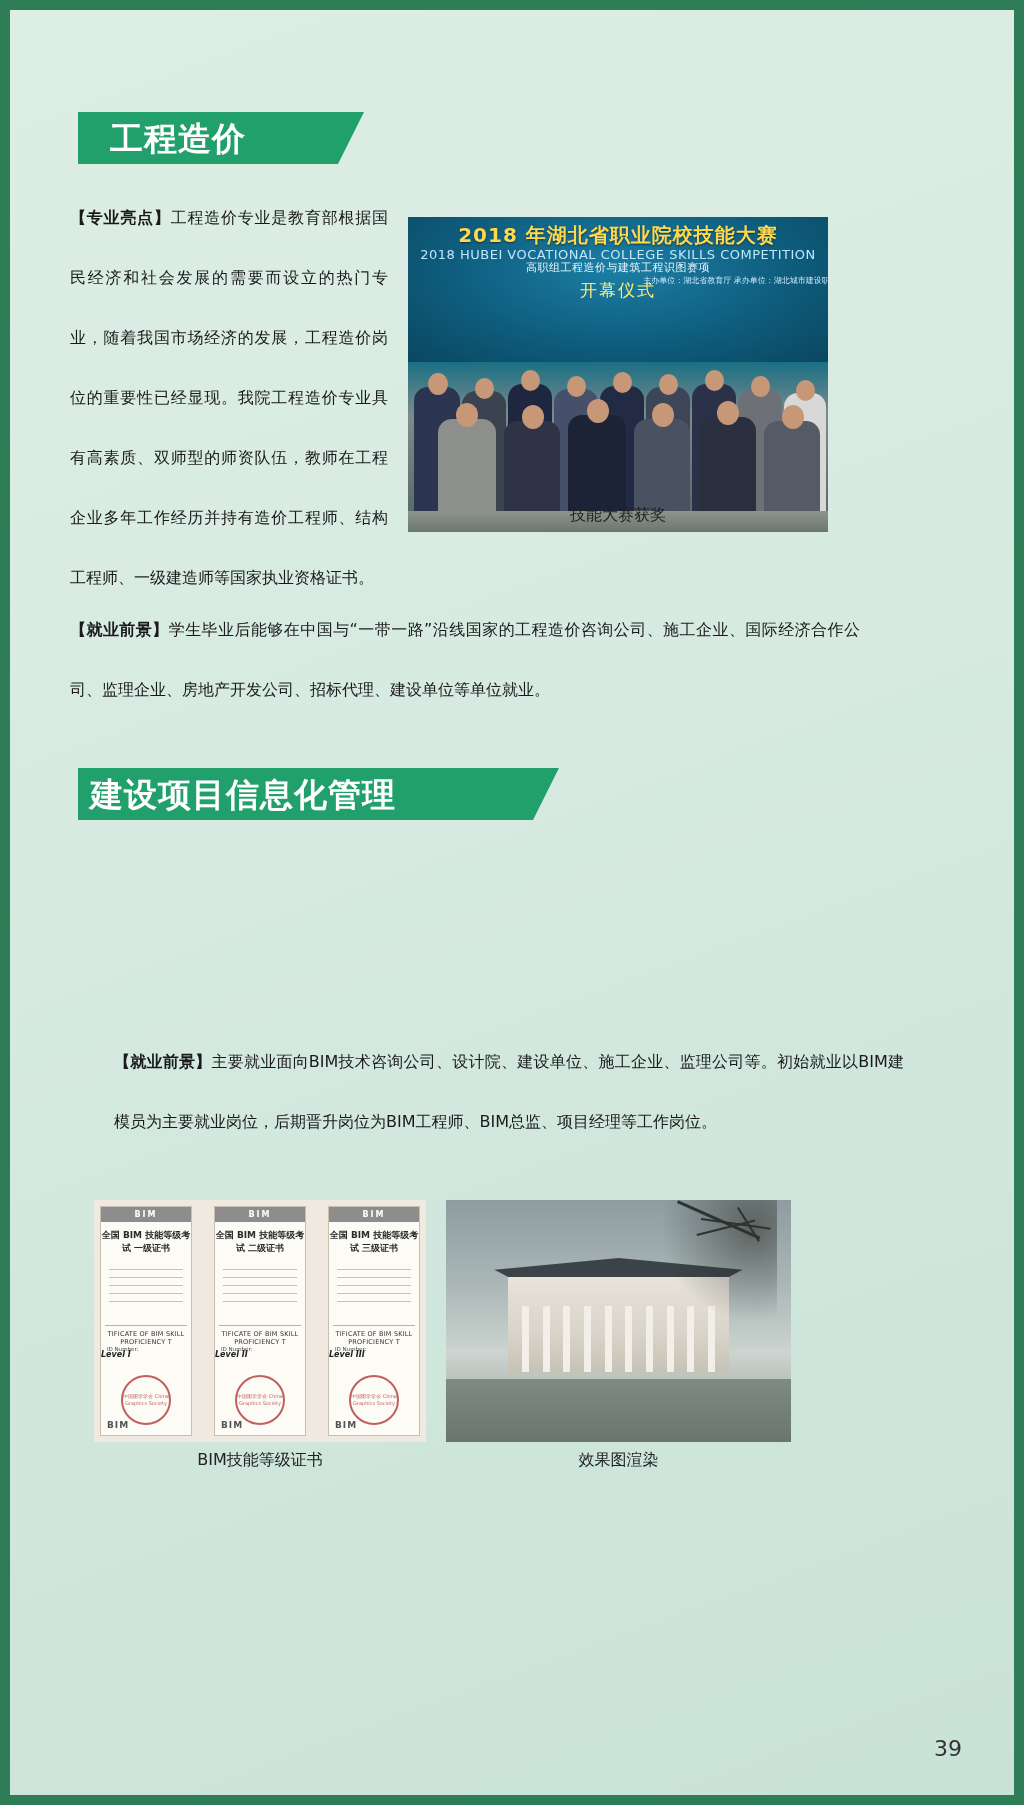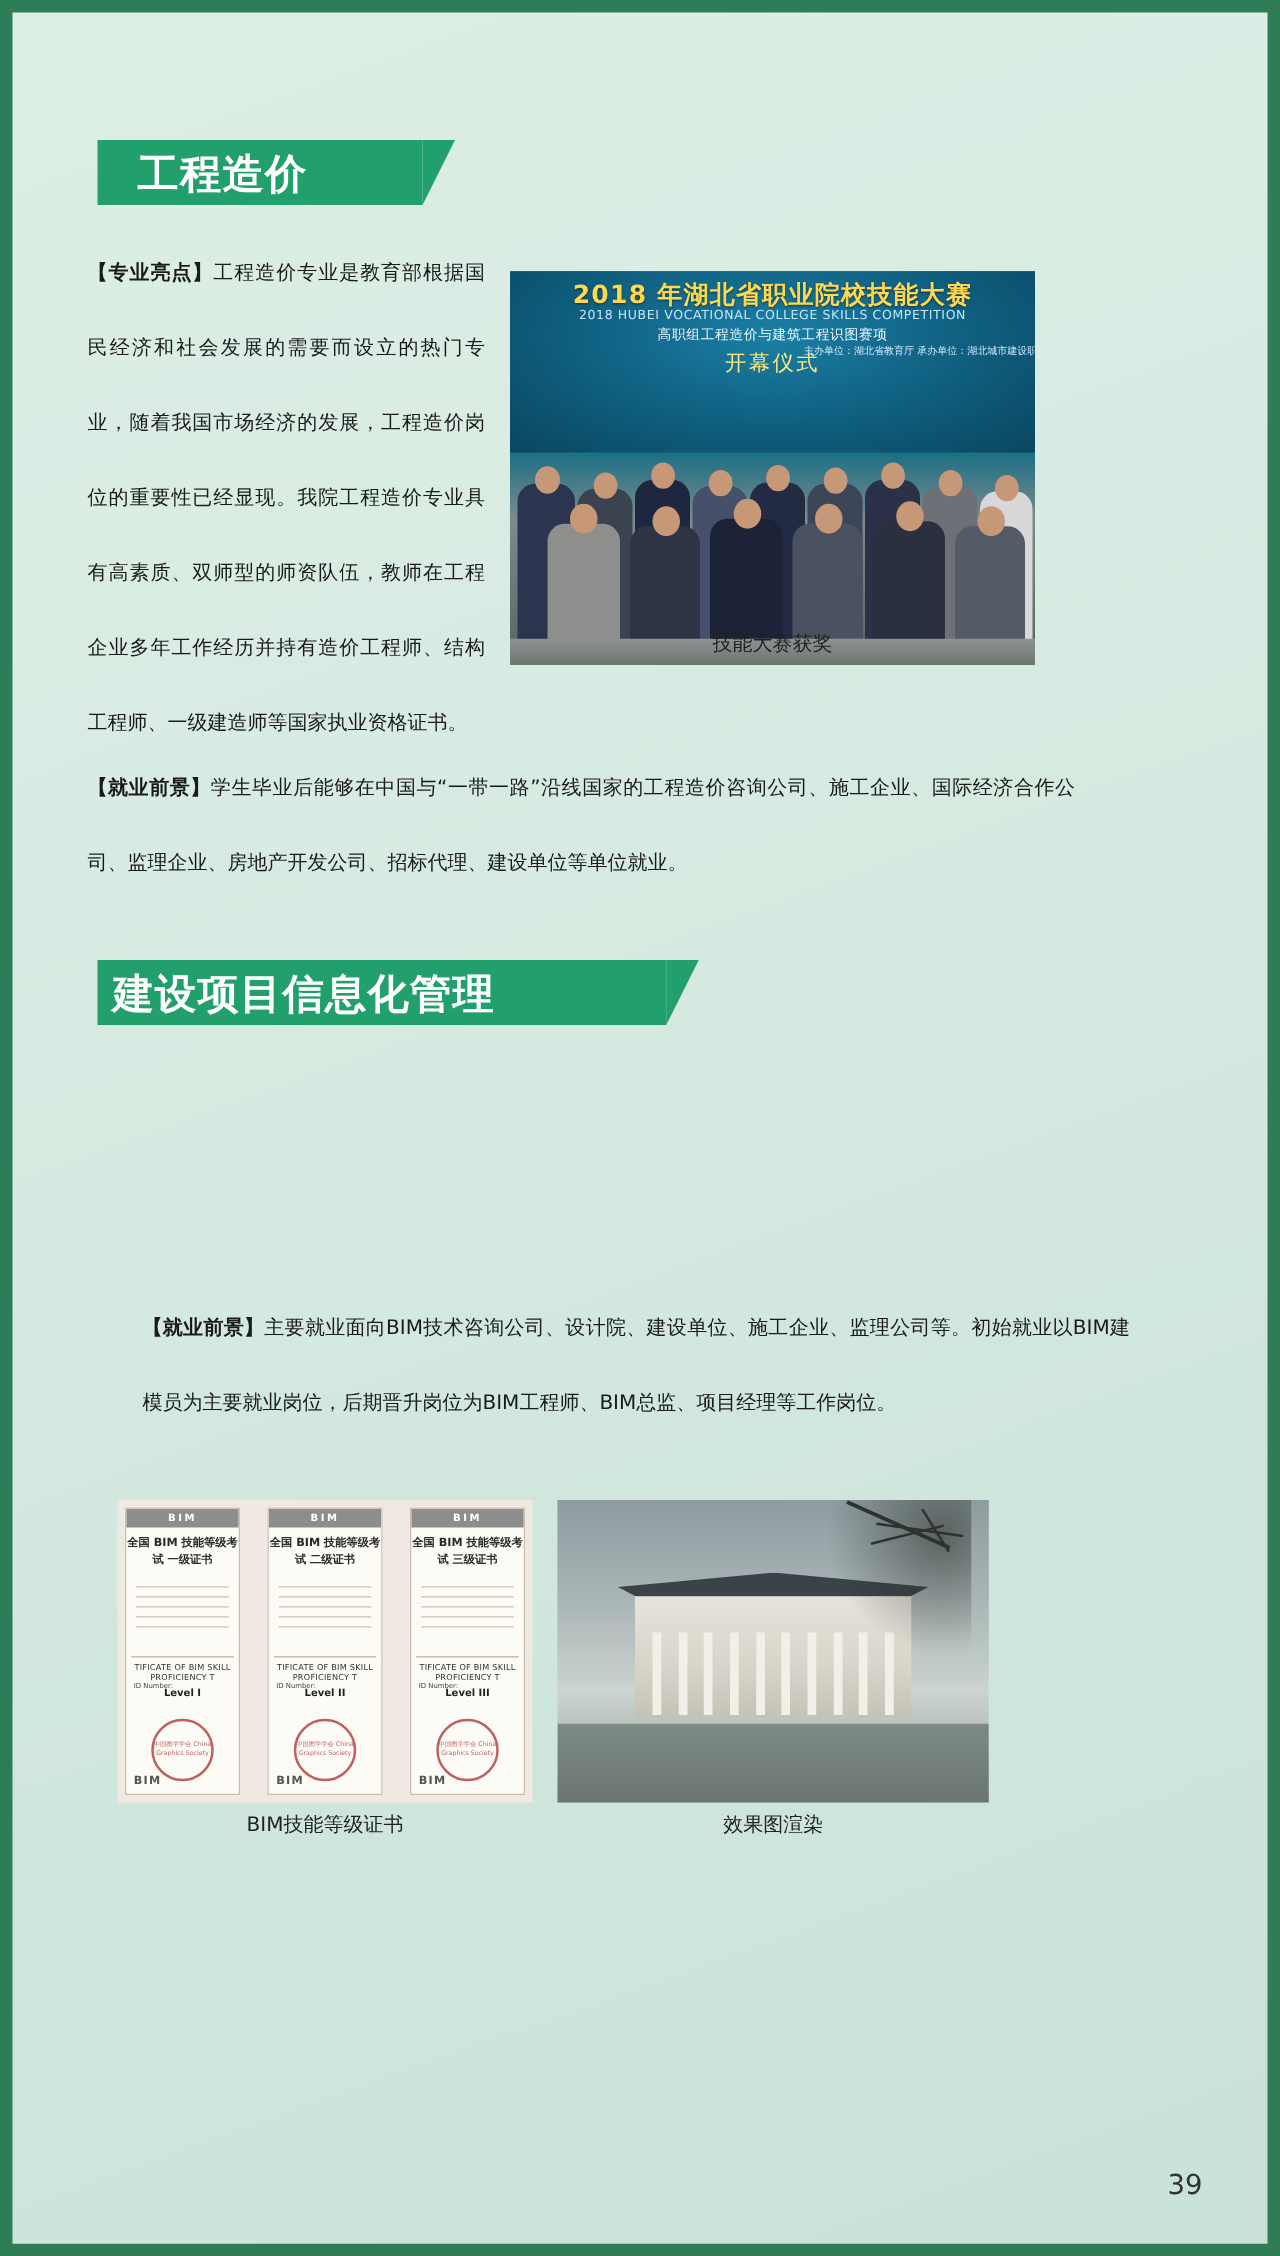--- a/index.html
+++ b/index.html
@@ -99,21 +99,21 @@
     font-weight: bold;
     letter-spacing: 1px;
     text-shadow: 0 1px 2px rgba(0,0,0,.5);
     white-space: nowrap;
   }
   .stage-sub1 {
     position: absolute;
     left: 0; right: 0; top: 30px;
     text-align: center;
     color: #bfe7ff;
-    font-size: 10px;
+    font-size: 13px;
     letter-spacing: .5px;
     white-space: nowrap;
   }
   .stage-sub2 {
     position: absolute;
     left: 0; right: 0; top: 43px;
     text-align: center;
     color: #eaf6ff;
     font-size: 11px;
     letter-spacing: .5px;
@@ -193,21 +193,21 @@
   .cert .c-lines i {
     display: block; height: 1px; background: #c8c2b6; margin-bottom: 7px;
   }
   .cert .c-en {
     position: absolute; left: 4px; right: 4px; top: 118px;
     text-align: center; font-size: 6.5px; color: #333; letter-spacing: .2px;
     border-top: 1px solid #b9b2a4; padding-top: 4px;
   }
   .cert .c-lvl {
     position: absolute; left: 0; right: 0; top: 143px;
-    text-align: center; font-size: 8px; color: #222; font-weight: bold;
+    font-size: 8px; color: #222; font-weight: bold; font-style: italic;
   }
   .cert .c-small {
     position: absolute; left: 6px; top: 138px;
     font-size: 5.5px; color: #444; line-height: 8px;
   }
   .cert .seal {
     position: absolute; left: 50%; top: 168px; transform: translateX(-50%);
     width: 46px; height: 46px; border-radius: 50%;
     border: 2px solid #b03a3a; color: #b03a3a;
     font-size: 5px; display: flex; align-items: center; justify-content: center;

